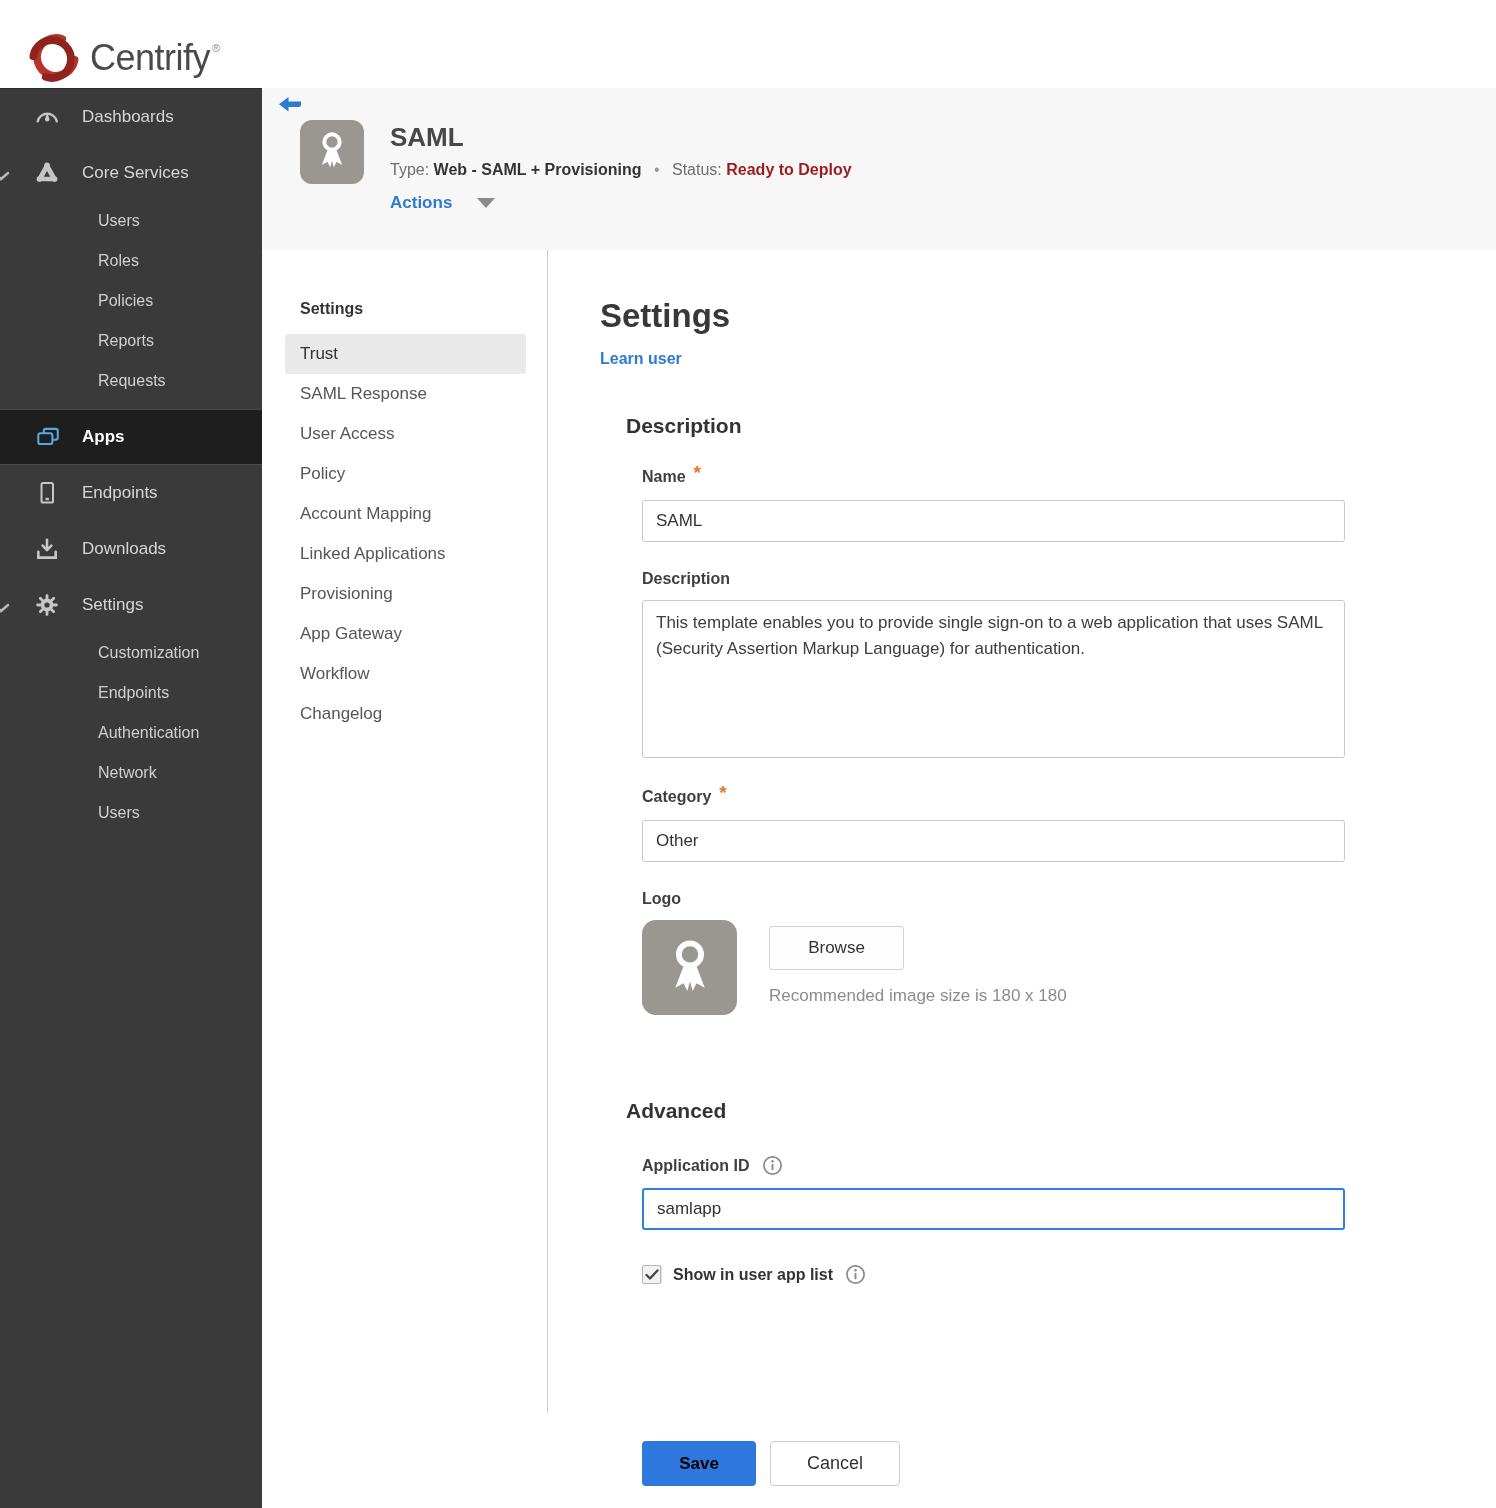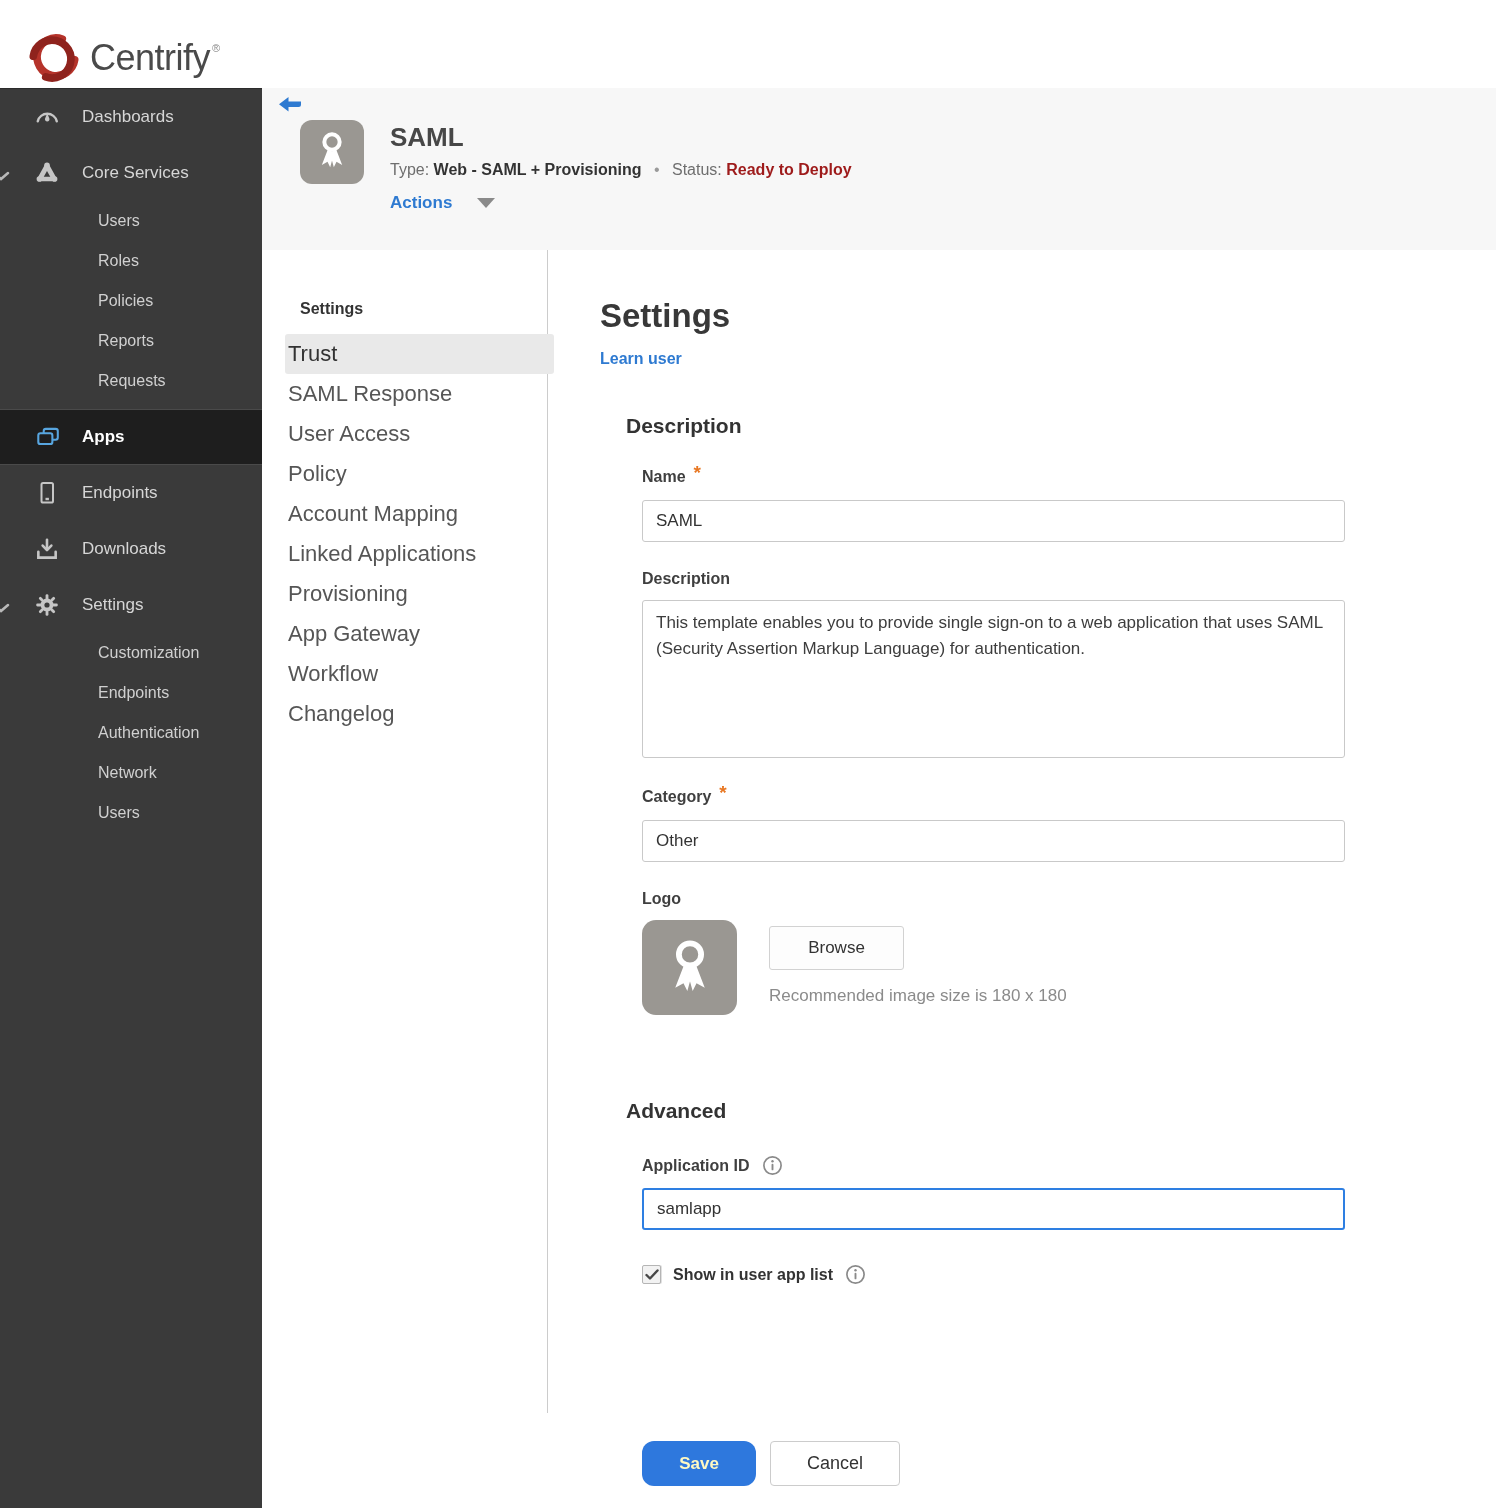--- a/index.html
+++ b/index.html
@@ -35,21 +35,21 @@
   .type-line .strong { color:#333; font-weight:bold; }
   .sep-dot { color:#9a9a9a; margin:0 8px; }
   .status-val { color:#9e1b1b; font-weight:bold; }
   .actions-row { margin-top:14px; display:flex; align-items:center; gap:25px; color:#2e7ad1; font-weight:bold; font-size:17px; cursor:pointer; }
   .caret-down { width:0; height:0; border-left:9px solid transparent; border-right:9px solid transparent; border-top:10px solid #8a8a8a; }
 
   .body-cols { display:flex; }
   .subnav { width:286px; flex:none; padding:44px 0 0 23px; border-right:1px solid #cccccc; height:1163px; }
   .subnav-heading { font-weight:bold; font-size:16px; color:#333; padding-left:15px; height:40px; line-height:30px; }
   .subnav ul { list-style:none; margin:0; padding:0; }
-  .subnav li { height:40px; line-height:40px; padding-left:3px; font-size:22px; color:#565656; border-radius:3px; cursor:pointer; width:269px; }
+  .subnav li { height:40px; line-height:40px; padding-left:15px; font-size:17px; color:#565656; border-radius:3px; cursor:pointer; width:241px; }
   .subnav li.selected { background:#e9e9e9; color:#333; }
 
   .main { padding:47px 0 0 52px; }
   .page-title { margin:0; font-size:33px; color:#383838; font-weight:bold; }
   .learn-more { margin-top:15px; color:#2e7ad1; font-weight:bold; font-size:16px; display:inline-block; cursor:pointer; }
   .section-h { font-size:21px; font-weight:bold; color:#333; margin:46px 0 0 26px; }
   .fields { margin-left:42px; }
   .f-label { margin-top:28px; font-size:16px; font-weight:bold; color:#3f3f3f; display:flex; align-items:center; }
   .req { color:#e87722; margin-left:8px; font-size:19px; transform:translateY(-4px); font-weight:bold; }
   .txt-input { display:block; margin-top:12px; width:703px; height:42px; border:1px solid #c9c9c9; border-radius:3px; font-family:"Liberation Sans",sans-serif; font-size:17px; color:#333; padding:0 13px; background:#fff; }
@@ -59,21 +59,21 @@
   .logo-tile { width:95px; height:95px; border-radius:14px; background:#9a9792; display:flex; align-items:center; justify-content:center; flex:none; }
   .logo-right { margin-left:32px; padding-top:6px; }
   .browse-btn { width:135px; height:44px; background:#fdfdfd; border:1px solid #d2d2d2; border-radius:3px; font-family:"Liberation Sans",sans-serif; font-size:17px; color:#333; cursor:pointer; }
   .hint { margin-top:16px; color:#8b8b8b; font-size:17px; }
   .advanced-h { margin-top:84px; }
   .label-info { margin-left:12px; display:flex; align-items:center; cursor:pointer; }
   .check-row { margin-top:34px; display:flex; align-items:center; }
   .checkbox { width:19px; height:19px; background:#f2f2f2; border:1px solid #b5b5b5; border-radius:2px; display:flex; align-items:center; justify-content:center; cursor:pointer; box-shadow:1px 0 0 #e0e0e0; }
   .check-label { margin-left:12px; font-weight:bold; font-size:16px; color:#333; }
   .btn-row { margin-top:156px; display:flex; }
-  .save-btn { width:114px; height:45px; background:#2e78dd; color:#fef9c3; font-weight:bold; font-size:17px; border:none; border-radius:12px; cursor:pointer; font-family:"Liberation Sans",sans-serif; }
+  .save-btn { width:114px; height:45px; background:#2e78dd; color:#000000; font-weight:bold; font-size:17px; border:none; border-radius:4px; cursor:pointer; font-family:"Liberation Sans",sans-serif; }
   .cancel-btn { margin-left:14px; width:130px; height:45px; background:#fff; border:1px solid #cccccc; border-radius:4px; font-size:18px; color:#333; cursor:pointer; font-family:"Liberation Sans",sans-serif; }
 </style>
 </head>
 <body>
 
 <div class="page">
 
   <div class="topbar">
     <div class="brand">
       <span>

